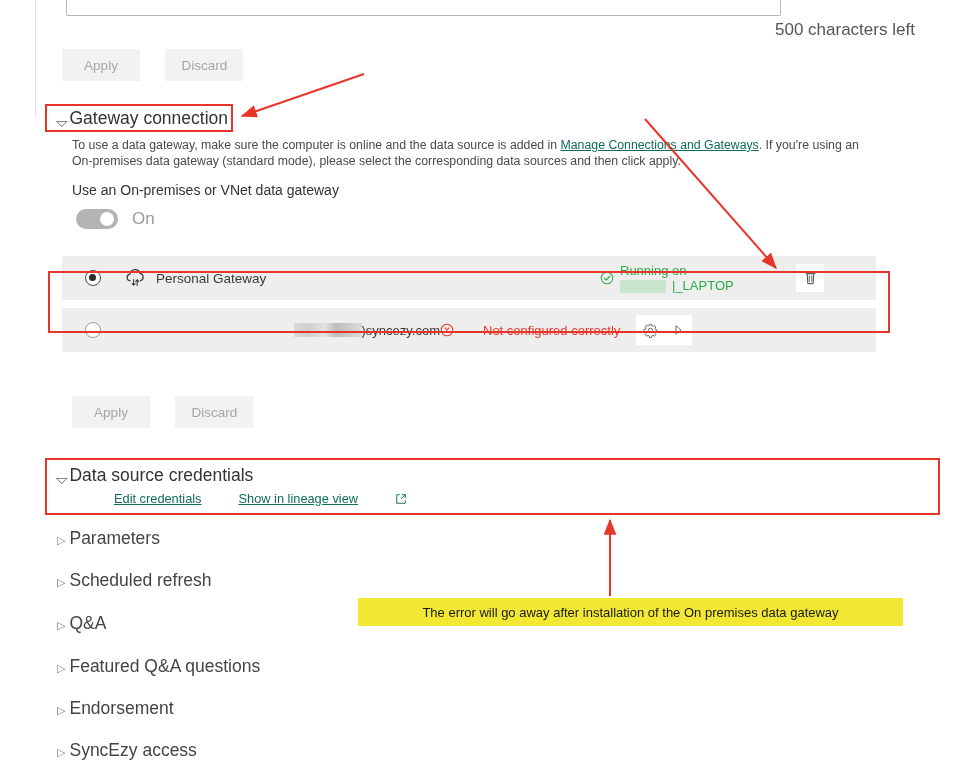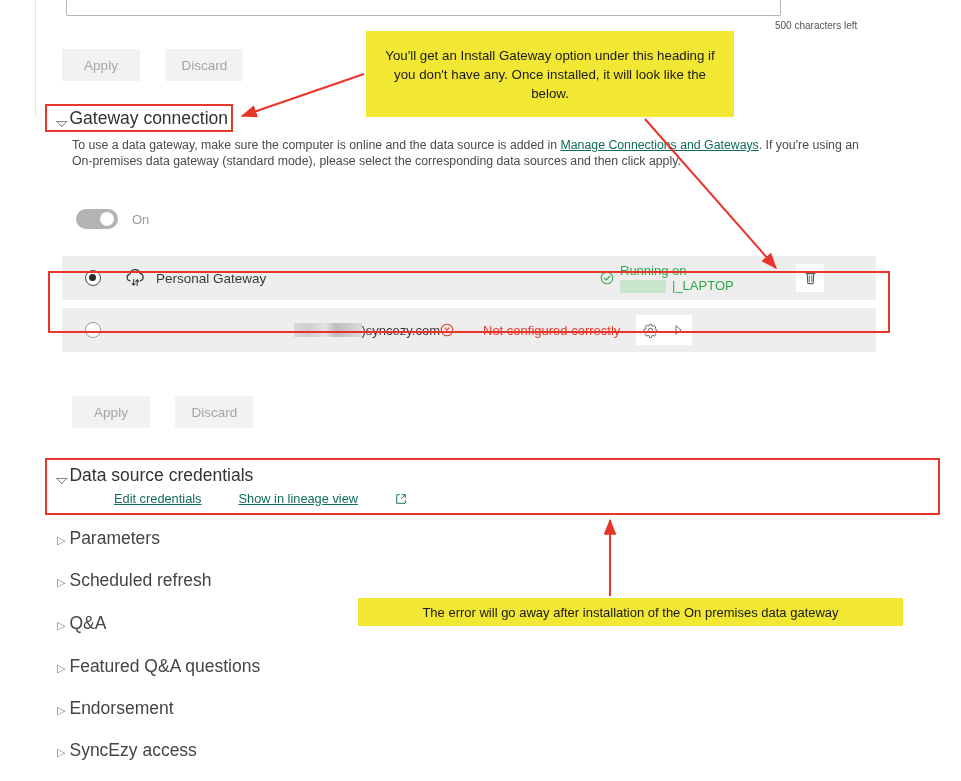--- a/index.html
+++ b/index.html
@@ -29,21 +29,21 @@
     position: absolute;
     left: 66px; top: 0px; width: 715px; height: 16px;
     border: 1px solid #b5b5b5;
     border-top: none;
     border-radius: 0 0 2px 2px;
     background: #fff;
   }
   .chars-left {
     position: absolute;
     left: 775px; top: 20px;
-    font-size: 10px;
+    font-size: 17px;
     color: #555555;
     white-space: nowrap;
   }
 
   
   .btn {
     display: inline-block;
     background: #f3f2f1;
     border: none;
     color: #a6a6a6;
@@ -115,21 +115,21 @@
   }
   .toggle .knob {
     position: absolute;
     width: 14px; height: 14px;
     border-radius: 50%;
     background: #ffffff;
     top: 3px; right: 4px;
   }
   .toggle-label {
     margin-left: 14px;
-    font-size: 13px;
+    font-size: 17px;
     color: #9a9a9a;
   }
 
   
   .gw-table {
     position: absolute;
     left: 62px; top: 248px;
     width: 814px;
   }
   .gw-thead {
@@ -317,20 +317,21 @@
 
   <div class="section-head" id="gateway-head">
     <span class="tri tri-open">◺</span>
     <span>Gateway connection</span>
   </div>
 
   <div class="gw-desc">
     <span>To use a data gateway, make sure the computer is online and the data source is added in </span><a href="#">Manage Connections and Gateways</a><span>. If you're using an On-premises data gateway (standard mode), please select the corresponding data sources and then click apply.</span>
   </div>
 
+  <div class="gw-label">Use an On-premises or VNet data gateway</div>
 
   <div class="toggle-wrap">
     <div class="toggle">
         <span class="knob"></span>
       </div>
     <span class="toggle-label">On</span>
   </div>
 
   <div class="gw-table">
 
@@ -447,21 +448,20 @@
     <span class="tri">▷</span>
     <span>SyncEzy access</span>
   </div>
 
   <div class="anno-box" style="left:45px; top:104px; width:188px; height:28px;"></div>
 
   <div class="anno-box" style="left:48px; top:271px; width:842px; height:62px;"></div>
 
   <div class="anno-box" style="left:45px; top:458px; width:895px; height:57px;"></div>
 
-  <div class="callout" style="left:366px; top:31px; width:368px; height:86px;">You'll get an Install Gateway option under this heading if you don't have any. Once installed, it will look like the below.</div>
 
   <div class="callout callout-2" style="position:absolute; left:358px; top:598px; width:545px; height:28px; display:flex; align-items:center; justify-content:center;">The error will go away after installation of the On premises data gateway</div>
 
   <svg class="anno-svg">
     <defs>
       <marker id="ah" markerWidth="9" markerHeight="9" refX="7.4" refY="3.2" orient="auto">
         <path d="M0,0 L8,3.2 L0,6.4 z" fill="#e8352a"></path>
       </marker>
     </defs>
 

